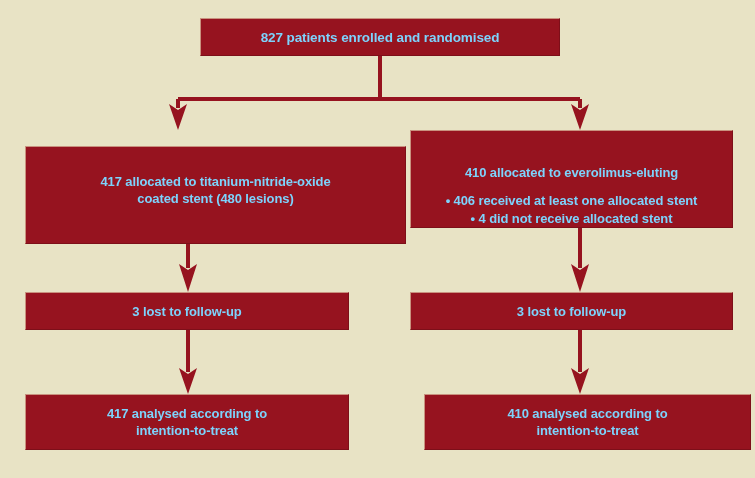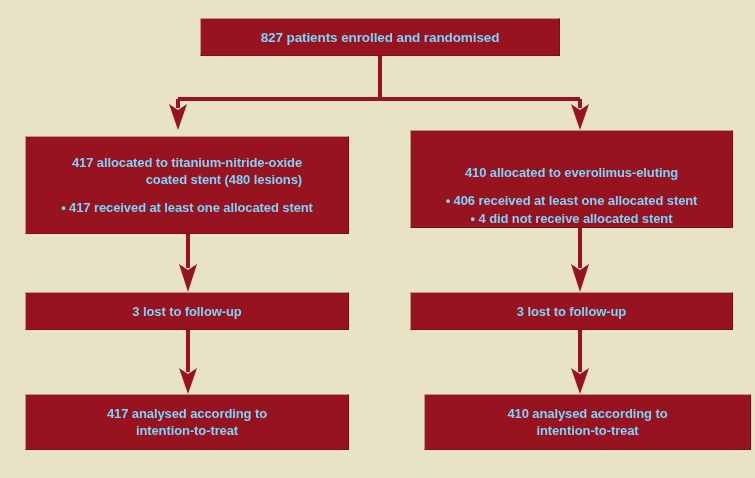--- a/index.html
+++ b/index.html
@@ -53,26 +53,25 @@
     left: 200px;
     top: 18px;
     width: 360px;
     height: 38px;
     font-size: 13.5px;
   }
 
   
   #box-alloc-left {
     left: 25px;
-    top: 136px;
-    width: 324px;
+    top: 146px;
+    width: 381px;
     height: 98px;
     font-size: 13px;
     line-height: 17px;
-    text-align: right;
   }
   #box-alloc-right {
     left: 410px;
     top: 130px;
     width: 323px;
     height: 98px;
     font-size: 13px;
     line-height: 17px;
     justify-content: flex-end;
   }
@@ -159,23 +158,20 @@
   </svg>
 
   <div class="flow-box" id="box-enrolled">
     <span class="line">827 patients enrolled and randomised</span>
   </div>
 
   <div class="flow-box" id="box-alloc-left">
     <span class="block alloc-head">
       <span class="line">417 allocated to titanium-nitride-oxide</span>
       <span class="line">coated stent (480 lesions)</span>
-    </span>
-    <span class="block alloc-bullets">
-      <span class="line">• 417 received at least one allocated stent</span>
     </span>
   </div>
 
   <div class="flow-box" id="box-alloc-right">
     <span class="block alloc-head">
       <span class="line">410 allocated to everolimus-eluting</span>
     </span>
     <span class="block alloc-bullets">
       <span class="line">• 406 received at least one allocated stent</span>
       <span class="line">• 4 did not receive allocated stent</span>

